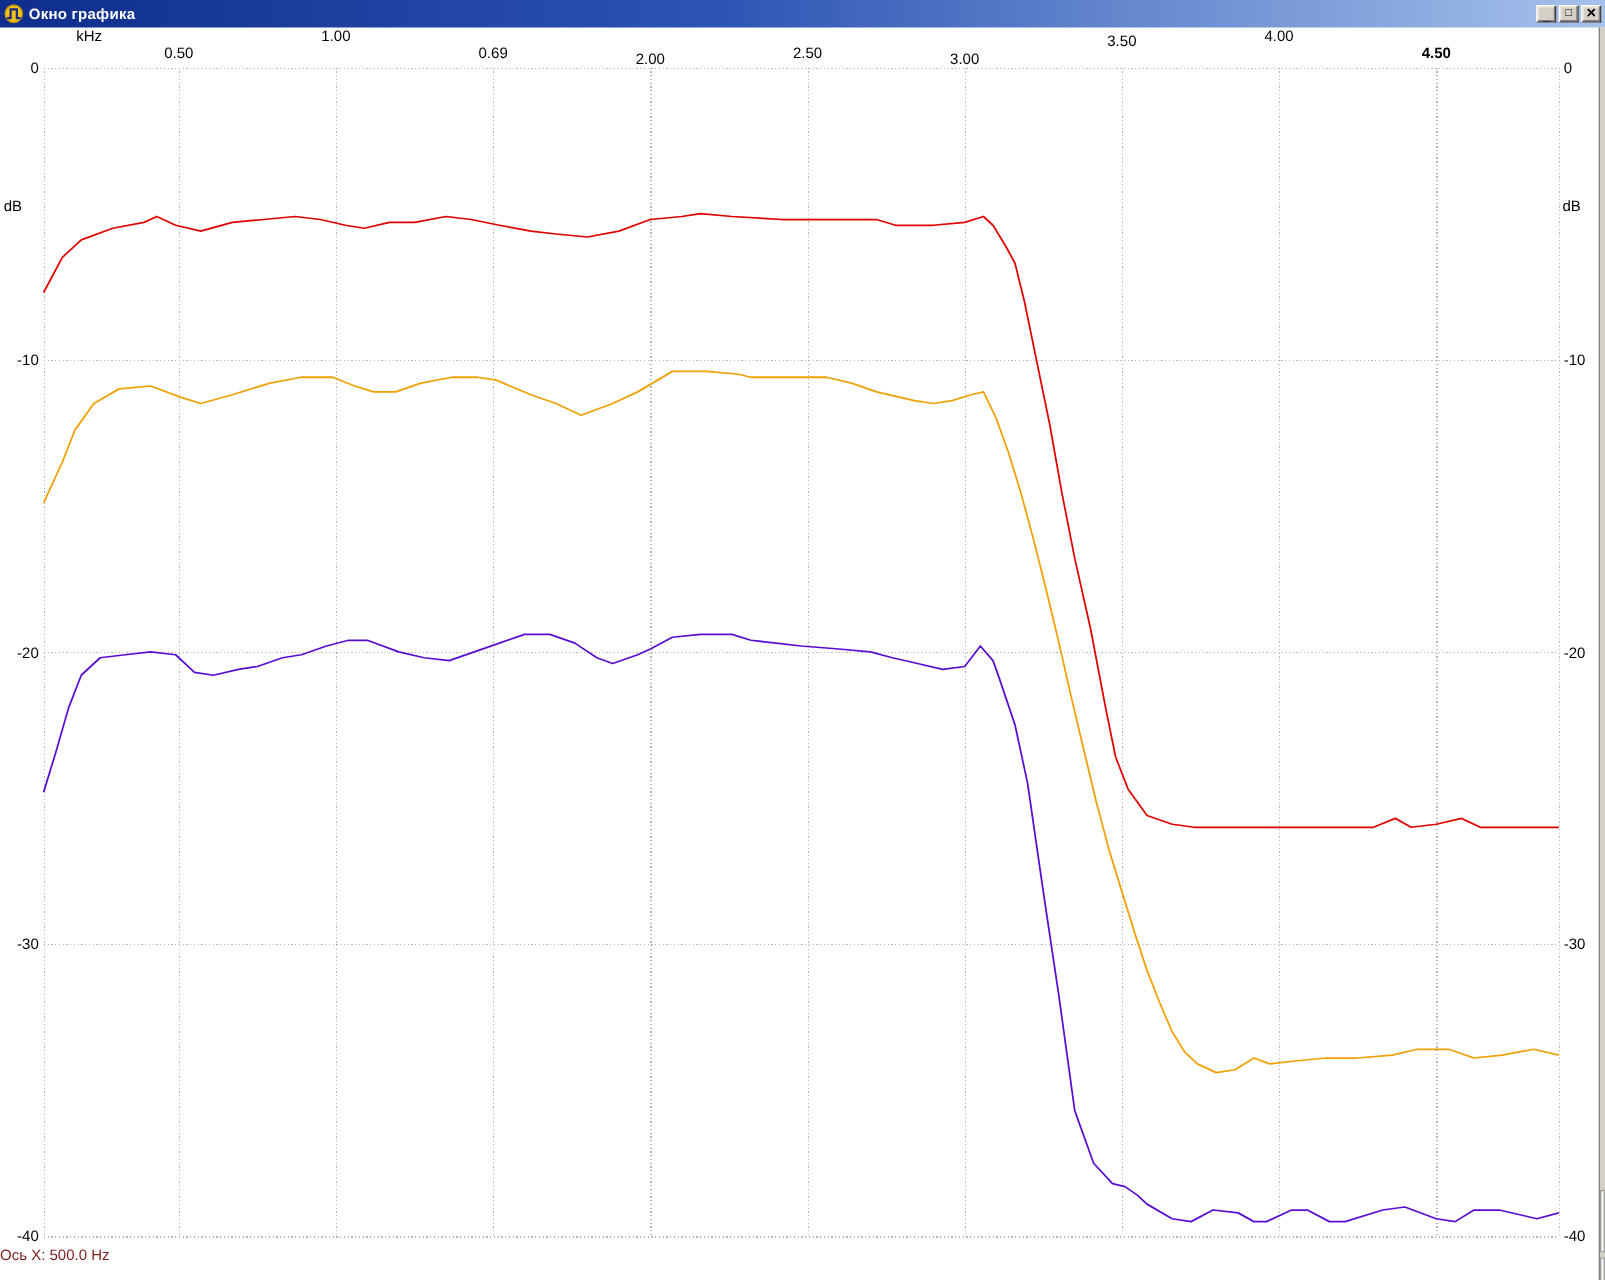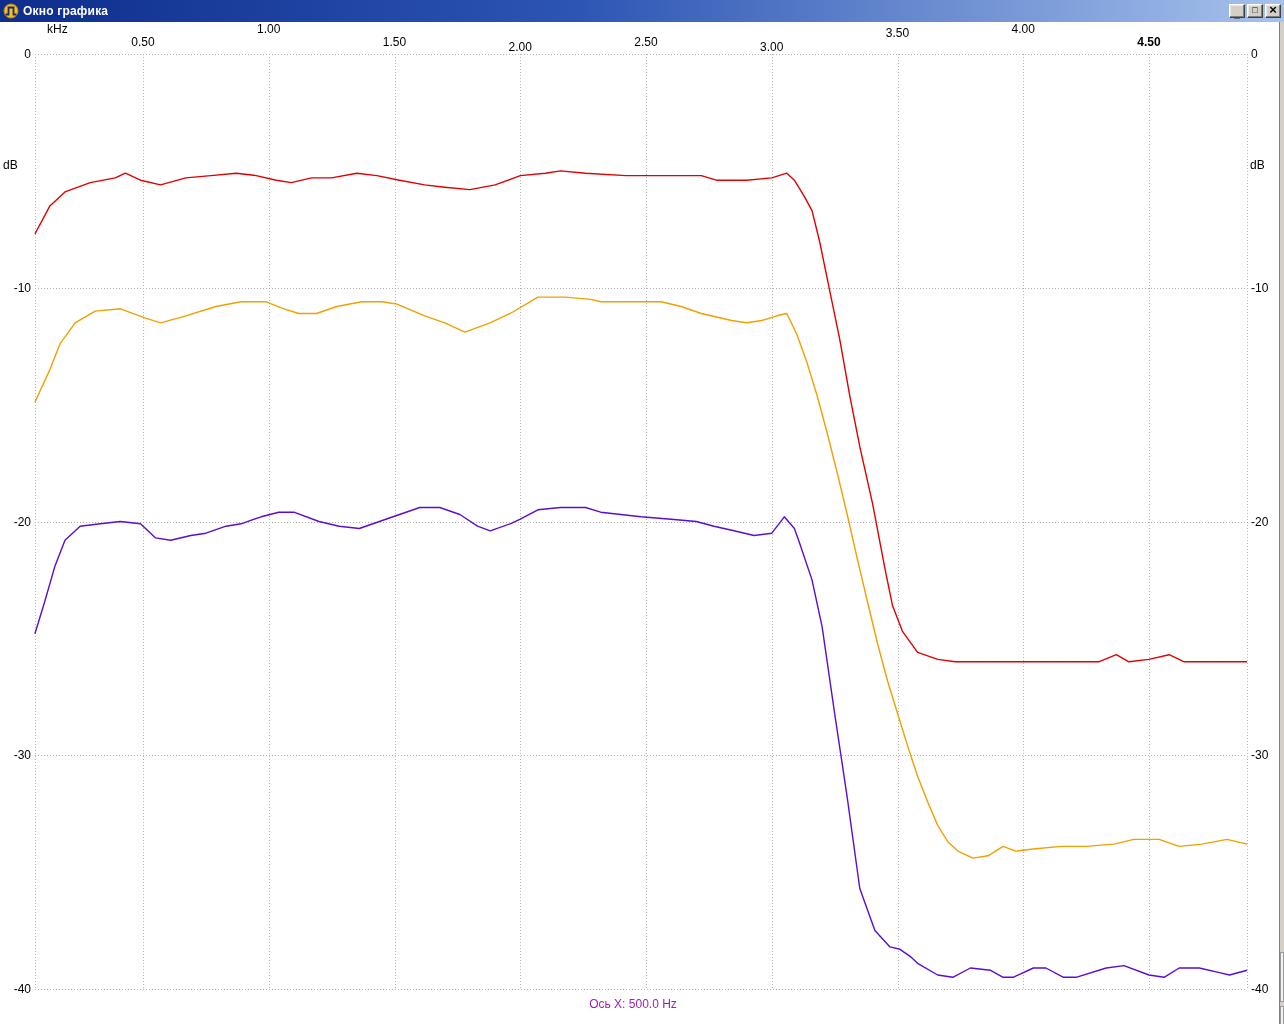--- a/index.html
+++ b/index.html
@@ -22,22 +22,22 @@
   
   #right-frame{position:absolute;right:0;top:22px;width:5px;height:1002px;background:#d4d0c8;
     border-left:1px solid #808080;box-sizing:border-box;}
   .frame-box{position:absolute;left:0;width:4px;background:#f4f2ee;border:1px solid #9a9a9a;box-sizing:border-box;}
   
   .axis-label{position:absolute;font-size:12px;color:#000;white-space:nowrap;}
   .xtick{position:absolute;font-size:12px;color:#000000;transform:translateX(-50%);white-space:nowrap;}
   .ytick{position:absolute;font-size:12px;color:#000;height:14px;line-height:14px;}
   .ytick.left{left:0;width:31px;text-align:right;}
   .ytick.right{left:1251px;text-align:left;}
-  #status-text{position:absolute;left:16px;top:997px;width:1234px;text-align:center;
-    font-size:12px;color:#a21caf;}
+  #status-text{position:absolute;left:0;top:997px;width:1234px;text-align:left;
+    font-size:12px;color:#7f1d1d;}
   #plot-svg{position:absolute;left:0;top:0;}
 </style>
 </head>
 <body>
 
 <div id="window">
 
   <div id="titlebar">
     <svg id="title-icon" viewBox="0 0 16 16">
       <circle cx="8" cy="8" r="7" fill="#f2c018" stroke="#b88a10" stroke-width="1"></circle>
@@ -72,28 +72,28 @@
       <line x1="646.5" y1="54" x2="646.5" y2="989" stroke="#b4b4b4" stroke-width="1" stroke-dasharray="1,2" shape-rendering="crispEdges"></line>
       <line x1="772.25" y1="54" x2="772.25" y2="989" stroke="#b4b4b4" stroke-width="1" stroke-dasharray="1,2" shape-rendering="crispEdges"></line>
       <line x1="898" y1="54" x2="898" y2="989" stroke="#b4b4b4" stroke-width="1" stroke-dasharray="1,2" shape-rendering="crispEdges"></line>
       <line x1="1023.75" y1="54" x2="1023.75" y2="989" stroke="#b4b4b4" stroke-width="1" stroke-dasharray="1,2" shape-rendering="crispEdges"></line>
       <line x1="1149.5" y1="54" x2="1149.5" y2="989" stroke="#b4b4b4" stroke-width="1" stroke-dasharray="1,2" shape-rendering="crispEdges"></line>
       <polyline points="34.9,234.0 49.9,205.9 65.0,191.9 90.2,182.6 115.3,177.9 125.4,173.2 140.5,180.2 160.6,184.9 185.8,177.9 210.9,175.6 236.1,173.2 256.2,175.6 276.3,180.2 291.4,182.6 311.5,177.9 331.6,177.9 356.8,173.2 376.9,175.6 399.5,180.2 424.7,184.9 444.8,187.2 469.9,189.6 495.1,184.9 520.3,175.6 545.4,173.2 560.5,170.9 585.6,173.2 625.9,175.6 666.1,175.6 701.3,175.6 716.4,180.2 746.6,180.2 771.8,177.9 786.8,173.2 794.4,180.2 804.4,196.6 812.0,210.6 819.5,241.0 829.6,290.1 839.7,339.2 849.7,395.3 859.8,446.7 872.4,502.8 884.9,568.3 892.5,605.6 902.5,631.4 917.6,652.4 937.7,659.4 955.3,661.8 998.1,661.8 1048.4,661.8 1098.7,661.8 1116.3,654.7 1128.9,661.8 1149.0,659.4 1169.1,654.7 1184.2,661.8 1224.5,661.8 1247.1,661.8" fill="none" stroke="#e00000" stroke-width="1.4" stroke-linejoin="round"></polyline>
       <polyline points="34.9,402.3 49.9,369.6 60.0,343.9 75.1,322.8 95.2,311.1 120.4,308.8 145.5,318.1 160.6,322.8 185.8,315.8 215.9,306.5 241.1,301.8 266.2,301.8 283.8,308.8 298.9,313.5 316.5,313.5 336.7,306.5 361.8,301.8 381.9,301.8 397.0,304.1 424.7,315.8 444.8,322.8 464.9,332.2 490.1,322.8 510.2,313.5 537.9,297.1 565.5,297.1 590.7,299.4 600.7,301.8 641.0,301.8 661.1,301.8 681.2,306.5 701.3,313.5 731.5,320.5 746.6,322.8 761.7,320.5 776.8,315.8 786.8,313.5 796.9,334.5 807.0,362.6 817.0,395.3 827.1,432.7 837.1,472.4 847.2,514.5 857.3,558.9 867.3,601.0 877.4,643.0 887.4,680.5 897.5,713.2 907.6,745.9 917.6,776.3 927.7,802.0 937.7,825.4 947.8,841.7 957.9,851.1 972.9,858.1 988.0,855.8 1003.1,846.4 1015.7,851.1 1035.8,848.8 1061.0,846.4 1086.1,846.4 1113.8,844.1 1133.9,839.4 1159.1,839.4 1179.2,846.4 1201.8,844.1 1227.0,839.4 1247.1,844.1" fill="none" stroke="#f0a000" stroke-width="1.4" stroke-linejoin="round"></polyline>
       <polyline points="34.9,633.7 44.9,601.0 55.0,565.9 65.0,540.2 80.1,526.2 100.2,523.8 120.4,521.5 140.5,523.8 155.6,537.9 170.7,540.2 190.8,535.5 205.9,533.2 226.0,526.2 241.1,523.8 261.2,516.8 278.8,512.2 293.9,512.2 319.0,521.5 339.2,526.2 359.3,528.5 379.4,521.5 399.5,514.5 419.7,507.5 439.8,507.5 459.9,514.5 477.5,526.2 490.1,530.8 510.2,523.8 520.3,519.2 537.9,509.8 560.5,507.5 585.6,507.5 600.7,512.2 620.8,514.5 641.0,516.8 671.1,519.2 696.3,521.5 713.9,526.2 734.0,530.8 754.1,535.5 771.8,533.2 784.3,516.8 794.4,528.5 799.4,542.5 812.0,579.9 822.1,626.7 834.6,713.2 847.2,797.3 859.8,888.5 874.9,930.6 890.0,946.9 900.0,949.3 910.1,956.3 917.6,963.3 937.7,975.0 952.8,977.3 970.4,968.0 990.6,970.3 1003.1,977.3 1013.2,977.3 1033.3,968.0 1045.9,968.0 1063.5,977.3 1076.1,977.3 1106.2,968.0 1123.9,965.6 1149.0,975.0 1164.1,977.3 1179.2,968.0 1199.3,968.0 1219.4,972.6 1229.5,975.0 1247.1,970.3" fill="none" stroke="#5a0dd2" stroke-width="1.4" stroke-linejoin="round"></polyline>
     </svg>
 
-  <div class="axis-label" style="left:3px;top:22px;padding-left:44px;">kHz</div>
+  <div class="axis-label" style="left:17px;top:22px;padding-left:44px;">kHz</div>
   <div class="axis-label" style="left:3px;top:158px;">dB</div>
   <div class="axis-label" style="left:1250px;top:158px;">dB</div>
 
   <div id="xticks">
       <div class="xtick" style="left: 143px; top: 35px;">0.50</div>
       <div class="xtick" style="left: 268.75px; top: 22px;">1.00</div>
-      <div class="xtick" style="left: 394.5px; top: 35px;">1.50</div>
+      <div class="xtick" style="left: 394.5px; top: 35px;">0.69</div>
       <div class="xtick" style="left: 520.25px; top: 40px;">2.00</div>
       <div class="xtick" style="left: 646px; top: 35px;">2.50</div>
       <div class="xtick" style="left: 771.75px; top: 40px;">3.00</div>
       <div class="xtick" style="left: 897.5px; top: 26px;">3.50</div>
       <div class="xtick" style="left: 1023.25px; top: 22px; text-align: right;">4.00</div>
       <div class="xtick" style="left: 1149px; top: 35px; font-weight: bold;">4.50</div>
     </div>
   <div id="yticks">
       <div class="ytick left" style="top: 47px;">0</div>
       <div class="ytick right" style="top: 47px;">0</div>

